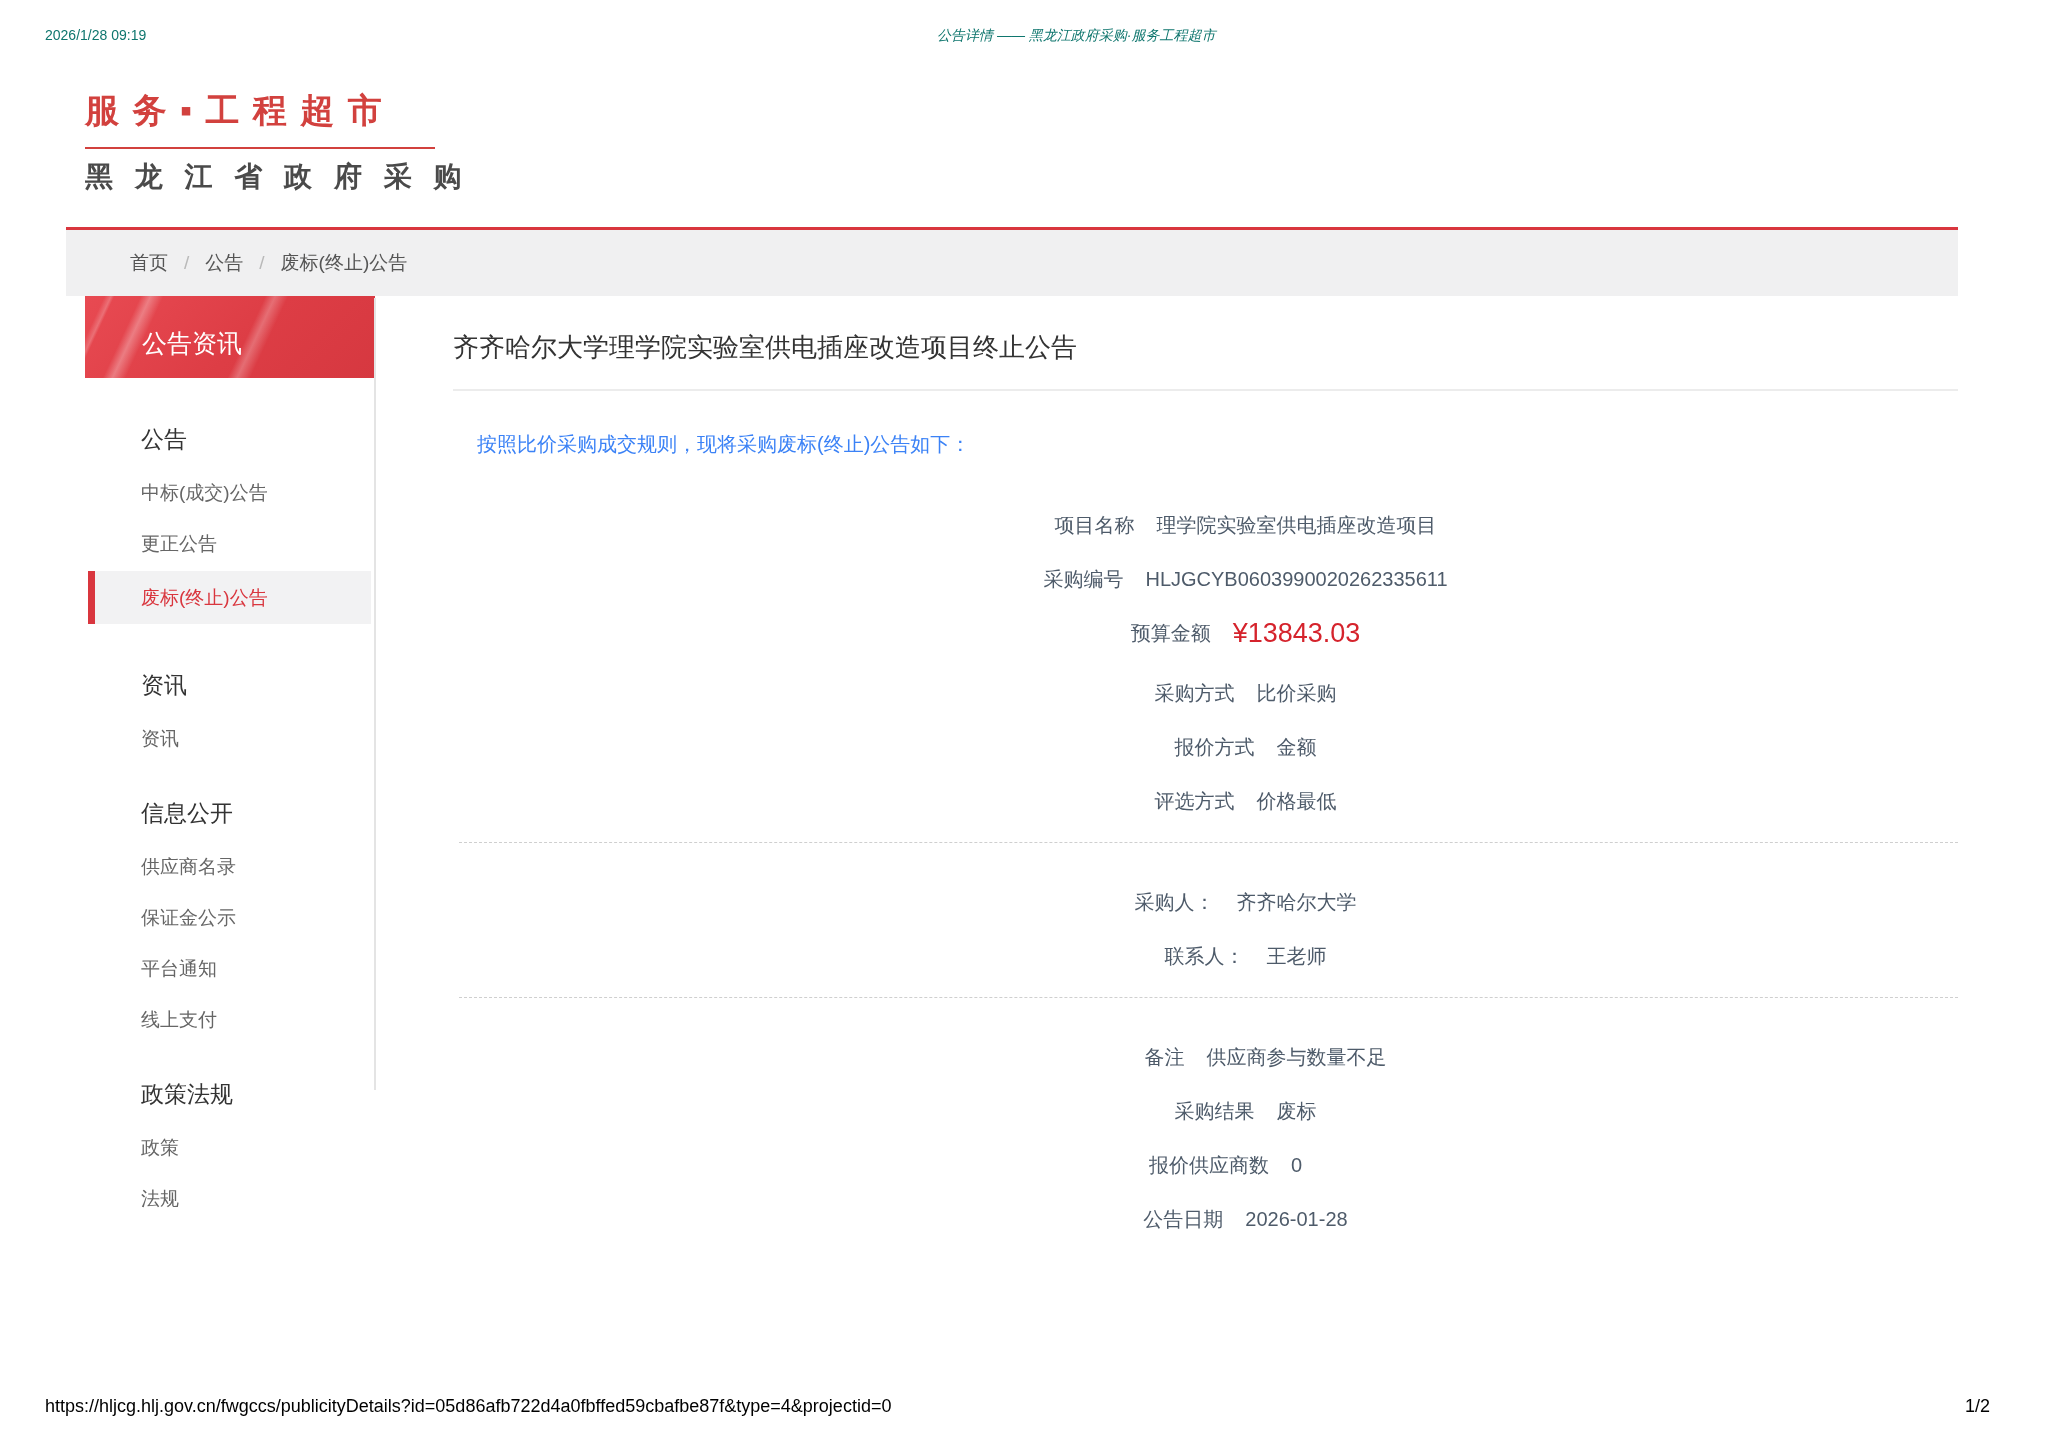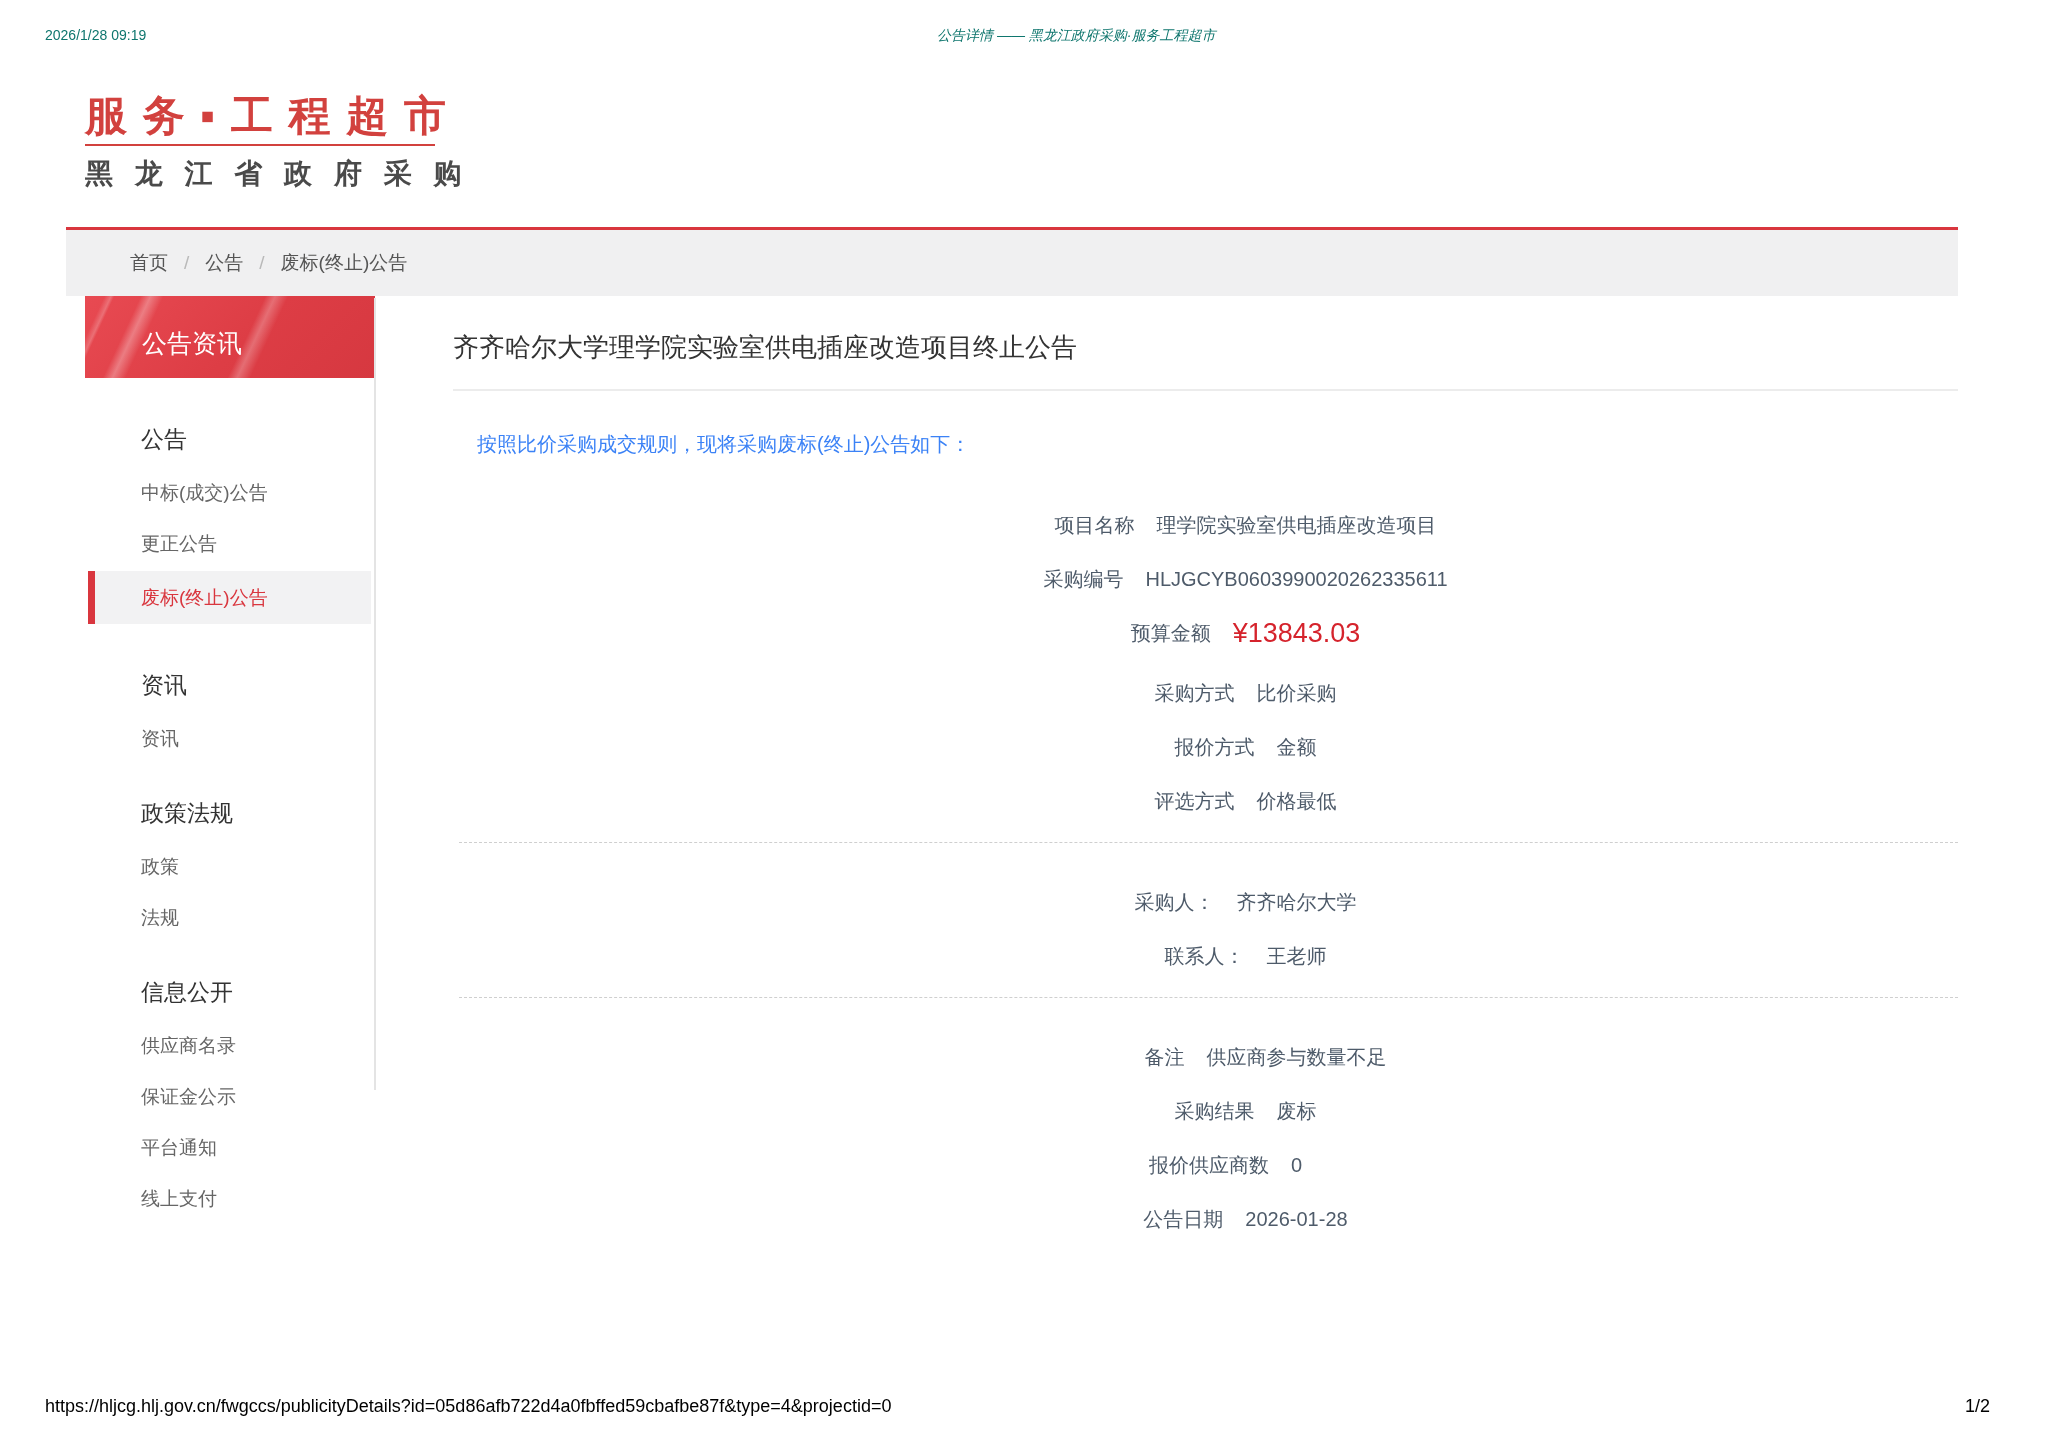--- a/index.html
+++ b/index.html
@@ -14,22 +14,22 @@
 
   
   .print-header { position: absolute; top: 27px; left: 0; right: 0; height: 24px; font-size: 14px; color: #0f766e; }
   .print-datetime { position: absolute; left: 45px; top: 0; }
   .print-title { position: absolute; left: 937px; top: 0; font-style: italic; }
   .print-footer { position: absolute; top: 1396px; left: 45px; right: 58px; display: flex; justify-content: space-between; font-size: 18px; color: #000; }
 
   
   .logo { position: absolute; left: 85px; top: 88px; }
   .logo-line1 {
-    color: #d2413e; font-size: 42px; font-weight: 700; letter-spacing: 2px;
-    border-bottom: 2px solid #d2413e; width: 350px; white-space: nowrap;
+    color: #d2413e; font-size: 34px; font-weight: 700; letter-spacing: 2px;
+    padding-bottom: 13px; border-bottom: 2px solid #d2413e; width: 350px; white-space: nowrap;
   }
   .logo-line2 { margin-top: 9px; color: #4a4a4a; font-size: 28px; font-weight: 700; letter-spacing: 7px; white-space: nowrap; }
 
   
   .top-rule { position: absolute; left: 66px; top: 227px; width: 1892px; height: 3px; background: #d9363e; }
   .breadcrumb {
     position: absolute; left: 66px; top: 230px; width: 1892px; height: 66px;
     background: #f0f0f1; display: flex; align-items: center; padding-left: 64px;
     font-size: 19px; color: #555;
   }
@@ -107,32 +107,32 @@
       <div class="side-item">更正公告</div>
       <div class="side-item active">废标(终止)公告</div>
     </div>
 
     <div class="side-section">
       <div class="side-title">资讯</div>
       <div class="side-item">资讯</div>
     </div>
 
     <div class="side-section">
-      <div class="side-title">政策法规</div>
-      <div class="side-item">政策</div>
-      <div class="side-item">法规</div>
-    </div>
-
-    <div class="side-section">
       <div class="side-title">信息公开</div>
       <div class="side-item">供应商名录</div>
       <div class="side-item">保证金公示</div>
       <div class="side-item">平台通知</div>
       <div class="side-item">线上支付</div>
     </div>
+
+    <div class="side-section">
+      <div class="side-title">政策法规</div>
+      <div class="side-item">政策</div>
+      <div class="side-item">法规</div>
+    </div>
   </aside>
 
   <main class="main">
     <h1 class="doc-title">齐齐哈尔大学理学院实验室供电插座改造项目终止公告</h1>
     <hr class="title-rule">
     <p class="intro">按照比价采购成交规则，现将采购废标(终止)公告如下：</p>
 
     <div class="fields">
       <div class="field-row">
         <span class="flabel">项目名称</span>

